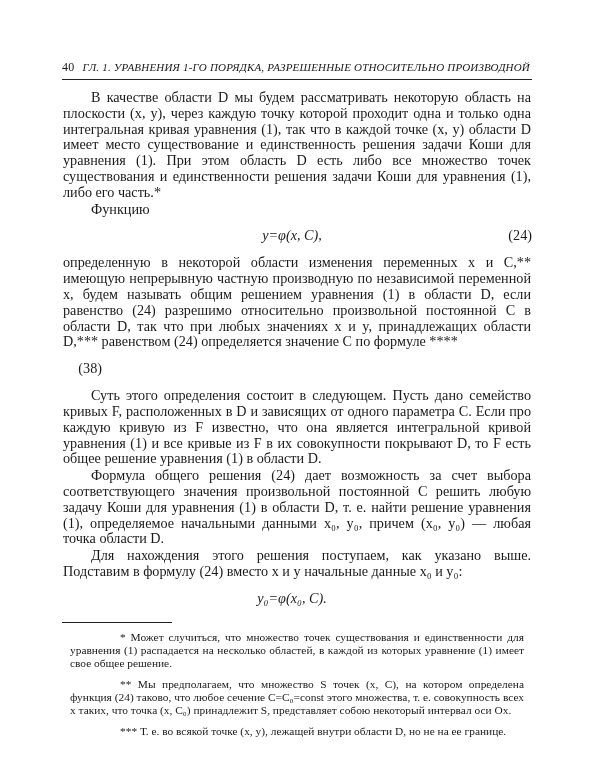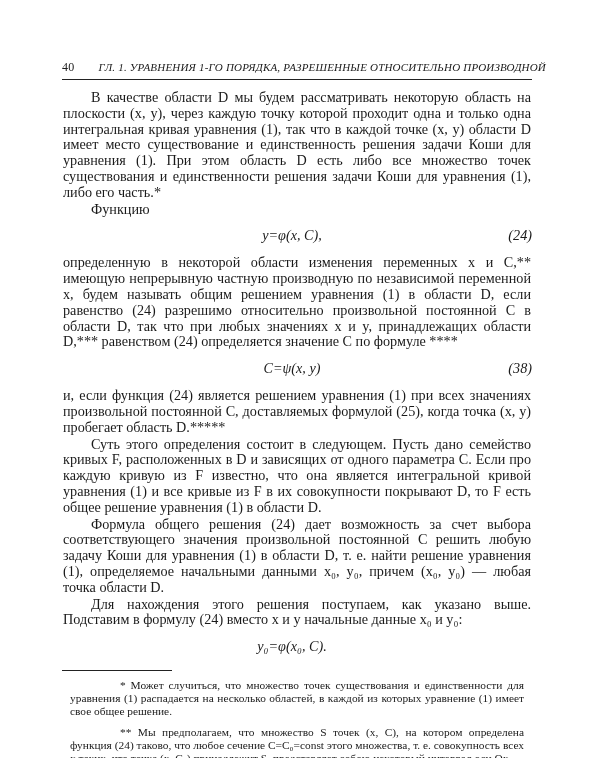--- a/index.html
+++ b/index.html
@@ -1,29 +1,29 @@
 <!DOCTYPE html>
 <html><head>
 <meta charset="utf-8">
 <style>
   html, body { margin:0; padding:0; background:#ffffff; }
   body { width:600px; height:758px; position:relative; overflow:hidden;
          font-family:"Liberation Serif", "DejaVu Serif", serif; color:#1a1a1a; }
   .page { position:absolute; left:62px; top:60px; width:470px; }
   .header { display:flex; align-items:baseline; font-size:11px; letter-spacing:0.2px;
             border-bottom:1.5px solid #222; padding-bottom:4px; white-space:nowrap; }
-  .header .pn { margin-right:24px; font-size:12px; }
+  .header .pn { margin-right:8px; font-size:12px; }
   .header .rt { font-size:11px;font-style:italic; }
   .body { font-size:14.2px; line-height:15.8px; text-align:justify; margin-top:10px; }
   .p { text-indent:28px; margin:1px; }
   .p.noind { text-indent:0; }
   .formula { display:flex; justify-content:space-between; align-items:center;
              margin:8px 0 8px 0; height:22px; }
   .formula .f { flex:1; text-align:center; font-style:italic; padding-left:30px; }
-  .formula .n { width:40px; text-align:right;font-style:italic; }
+  .formula .n { width:40px; text-align:right; }
   .fnrule { width:110px; border-top:1px solid #222; margin-top:12px; }
   .fn { font-size:11.4px; line-height:13px; text-align:justify; margin-top:3px; }
   .fn p { margin:8px; text-indent:50px; }
 </style>
 </head>
 <body>
 
 <div class="page">
   <div class="header">
     <span class="pn">40</span>
@@ -32,24 +32,22 @@
 
   <div class="body">
     <p class="p">В качестве области D мы будем рассматривать некоторую область на плоскости (x, y), через каждую точку которой проходит одна и только одна интегральная кривая уравнения (1), так что в каждой точке (x, y) области D имеет место существование и единственность решения задачи Коши для уравнения (1). При этом область D есть либо все множество точек существования и единственности решения задачи Коши для уравнения (1), либо его часть.*</p>
     <p class="p">Функцию</p>
     <div class="formula">
       <span class="f">y=φ(x, C),</span>
       <span class="n">(24)</span>
     </div>
     <p class="p noind">определенную в некоторой области изменения переменных x и C,** имеющую непрерывную частную производную по независимой переменной x, будем называть общим решением уравнения (1) в области D, если равенство (24) разрешимо относительно произвольной постоянной C в области D, так что при любых значениях x и y, принадлежащих области D,*** равенством (24) определяется значение C по формуле ****</p>
     <div class="formula">
-      <span class="f">C=ψ(x, y)</span>
       <span class="n">(38)</span>
     </div>
-    <p class="p noind">и, если функция (24) является решением уравнения (1) при всех значениях произвольной постоянной C, доставляемых формулой (25), когда точка (x, y) пробегает область D.*****</p>
     <p class="p">Суть этого определения состоит в следующем. Пусть дано семейство кривых F, расположенных в D и зависящих от одного параметра C. Если про каждую кривую из F известно, что она является интегральной кривой уравнения (1) и все кривые из F в их совокупности покрывают D, то F есть общее решение уравнения (1) в области D.</p>
     <p class="p">Формула общего решения (24) дает возможность за счет выбора соответствующего значения произвольной постоянной C решить любую задачу Коши для уравнения (1) в области D, т. е. найти решение уравнения (1), определяемое начальными данными x₀, y₀, причем (x₀, y₀) — любая точка области D.</p>
     <p class="p">Для нахождения этого решения поступаем, как указано выше. Подставим в формулу (24) вместо x и y начальные данные x₀ и y₀:</p>
     <div class="formula">
       <span class="f">y₀=φ(x₀, C).</span>
       <span class="n"></span>
     </div>
   </div>
 
   <div class="fnrule"></div>

